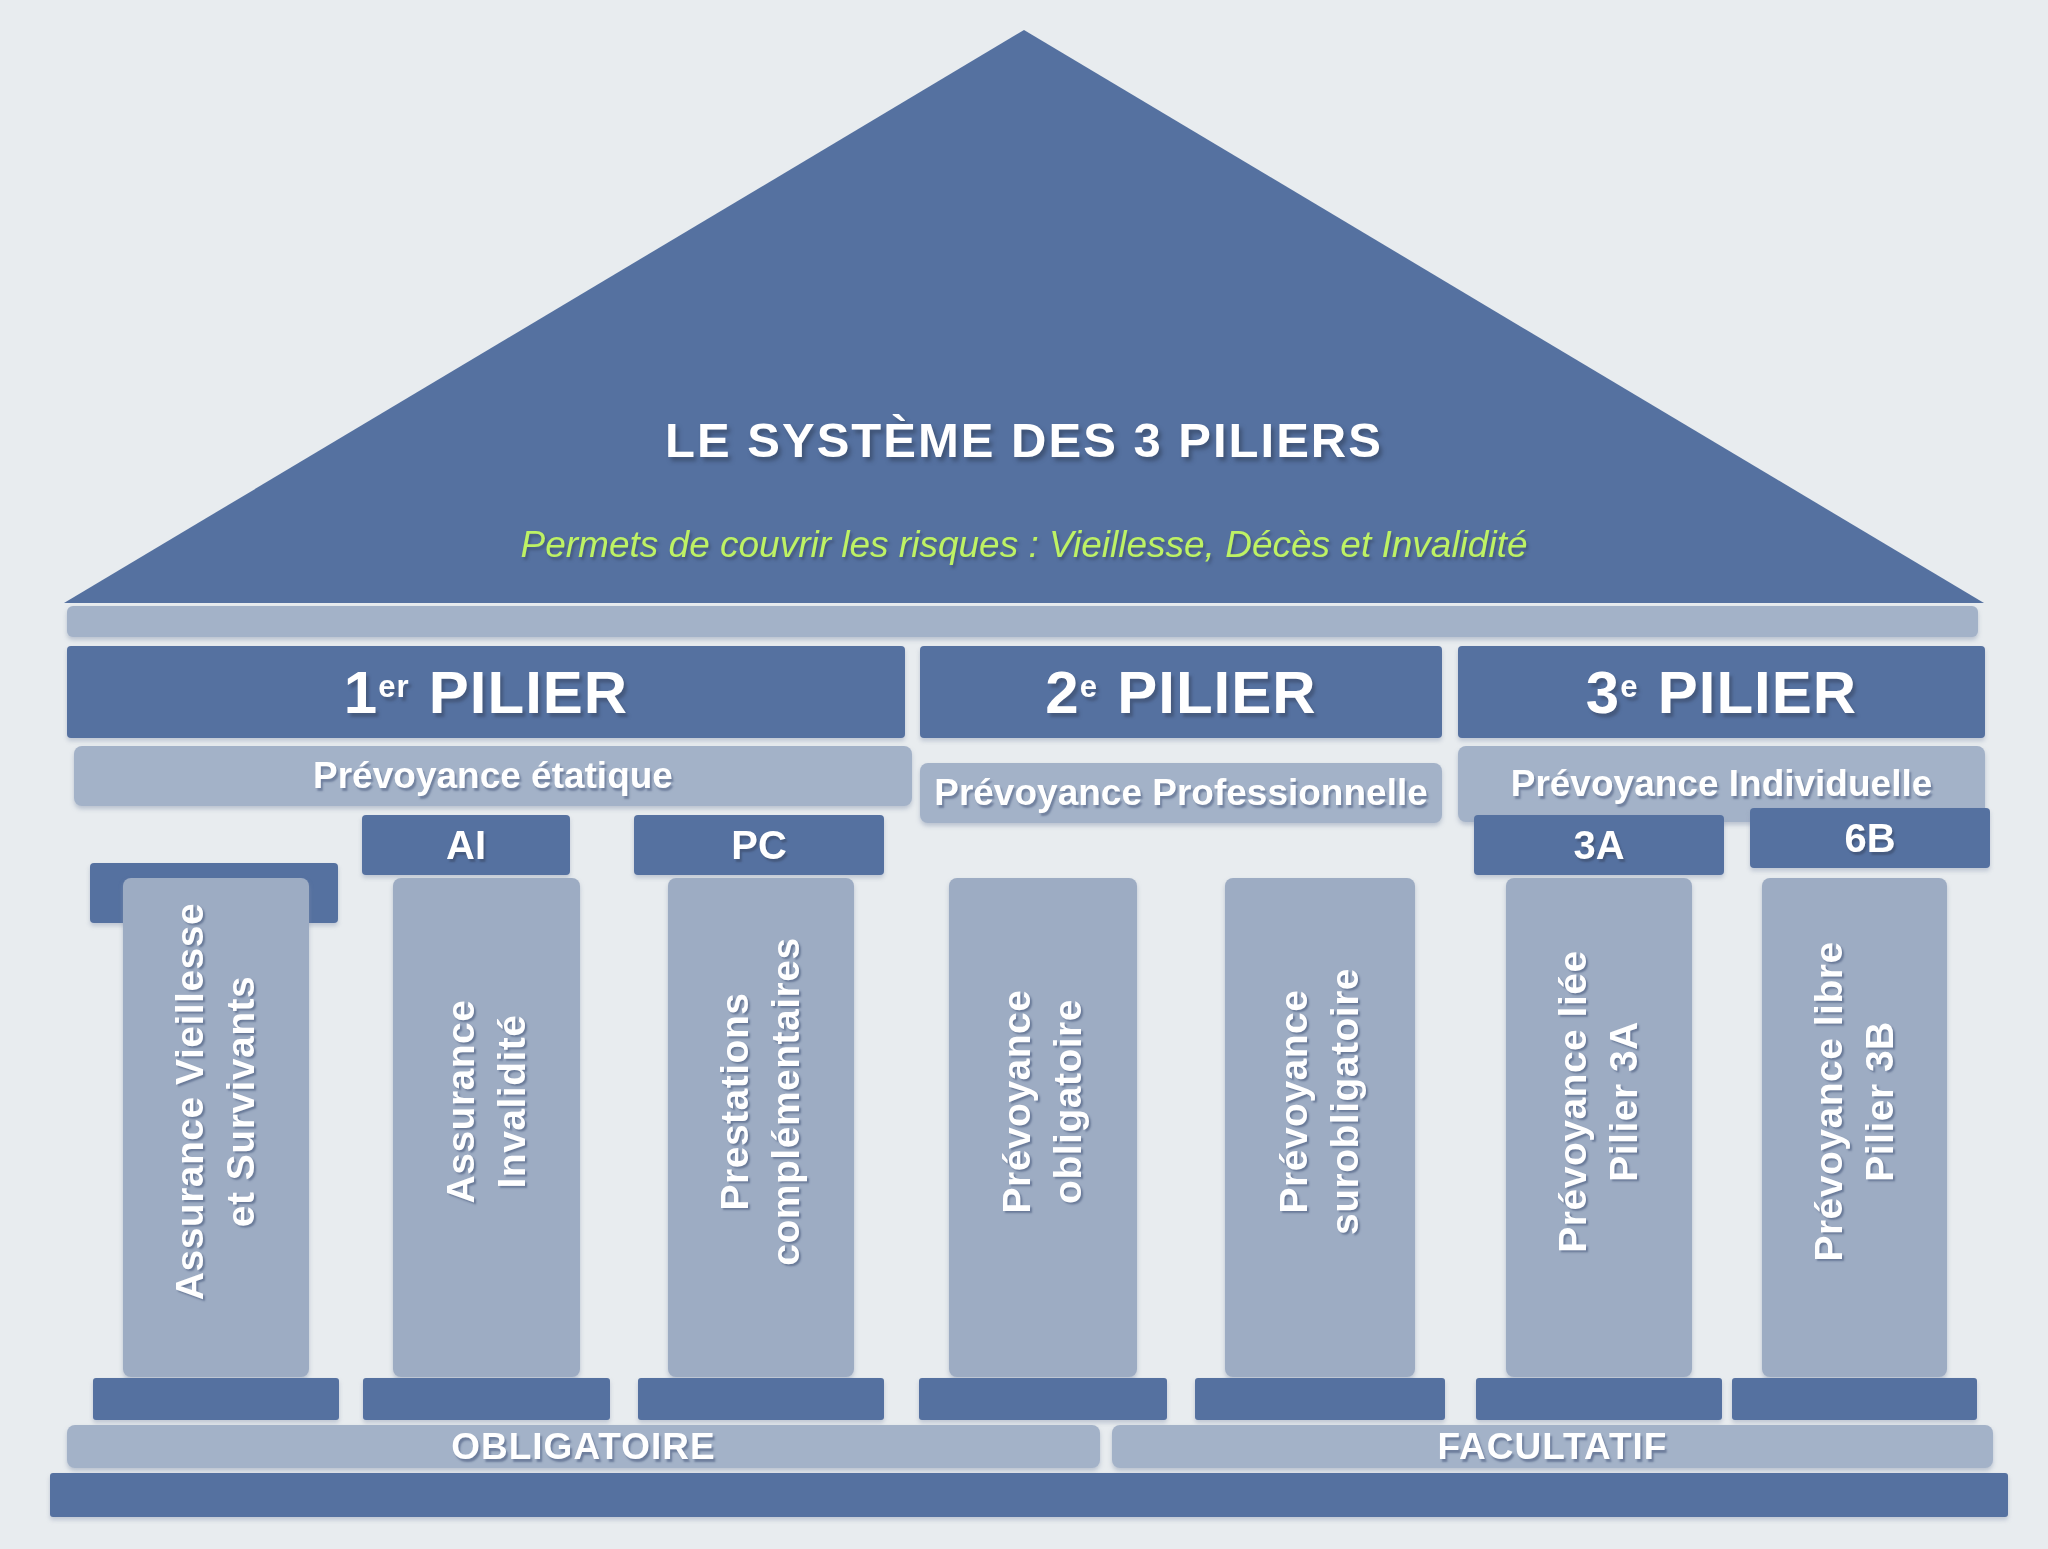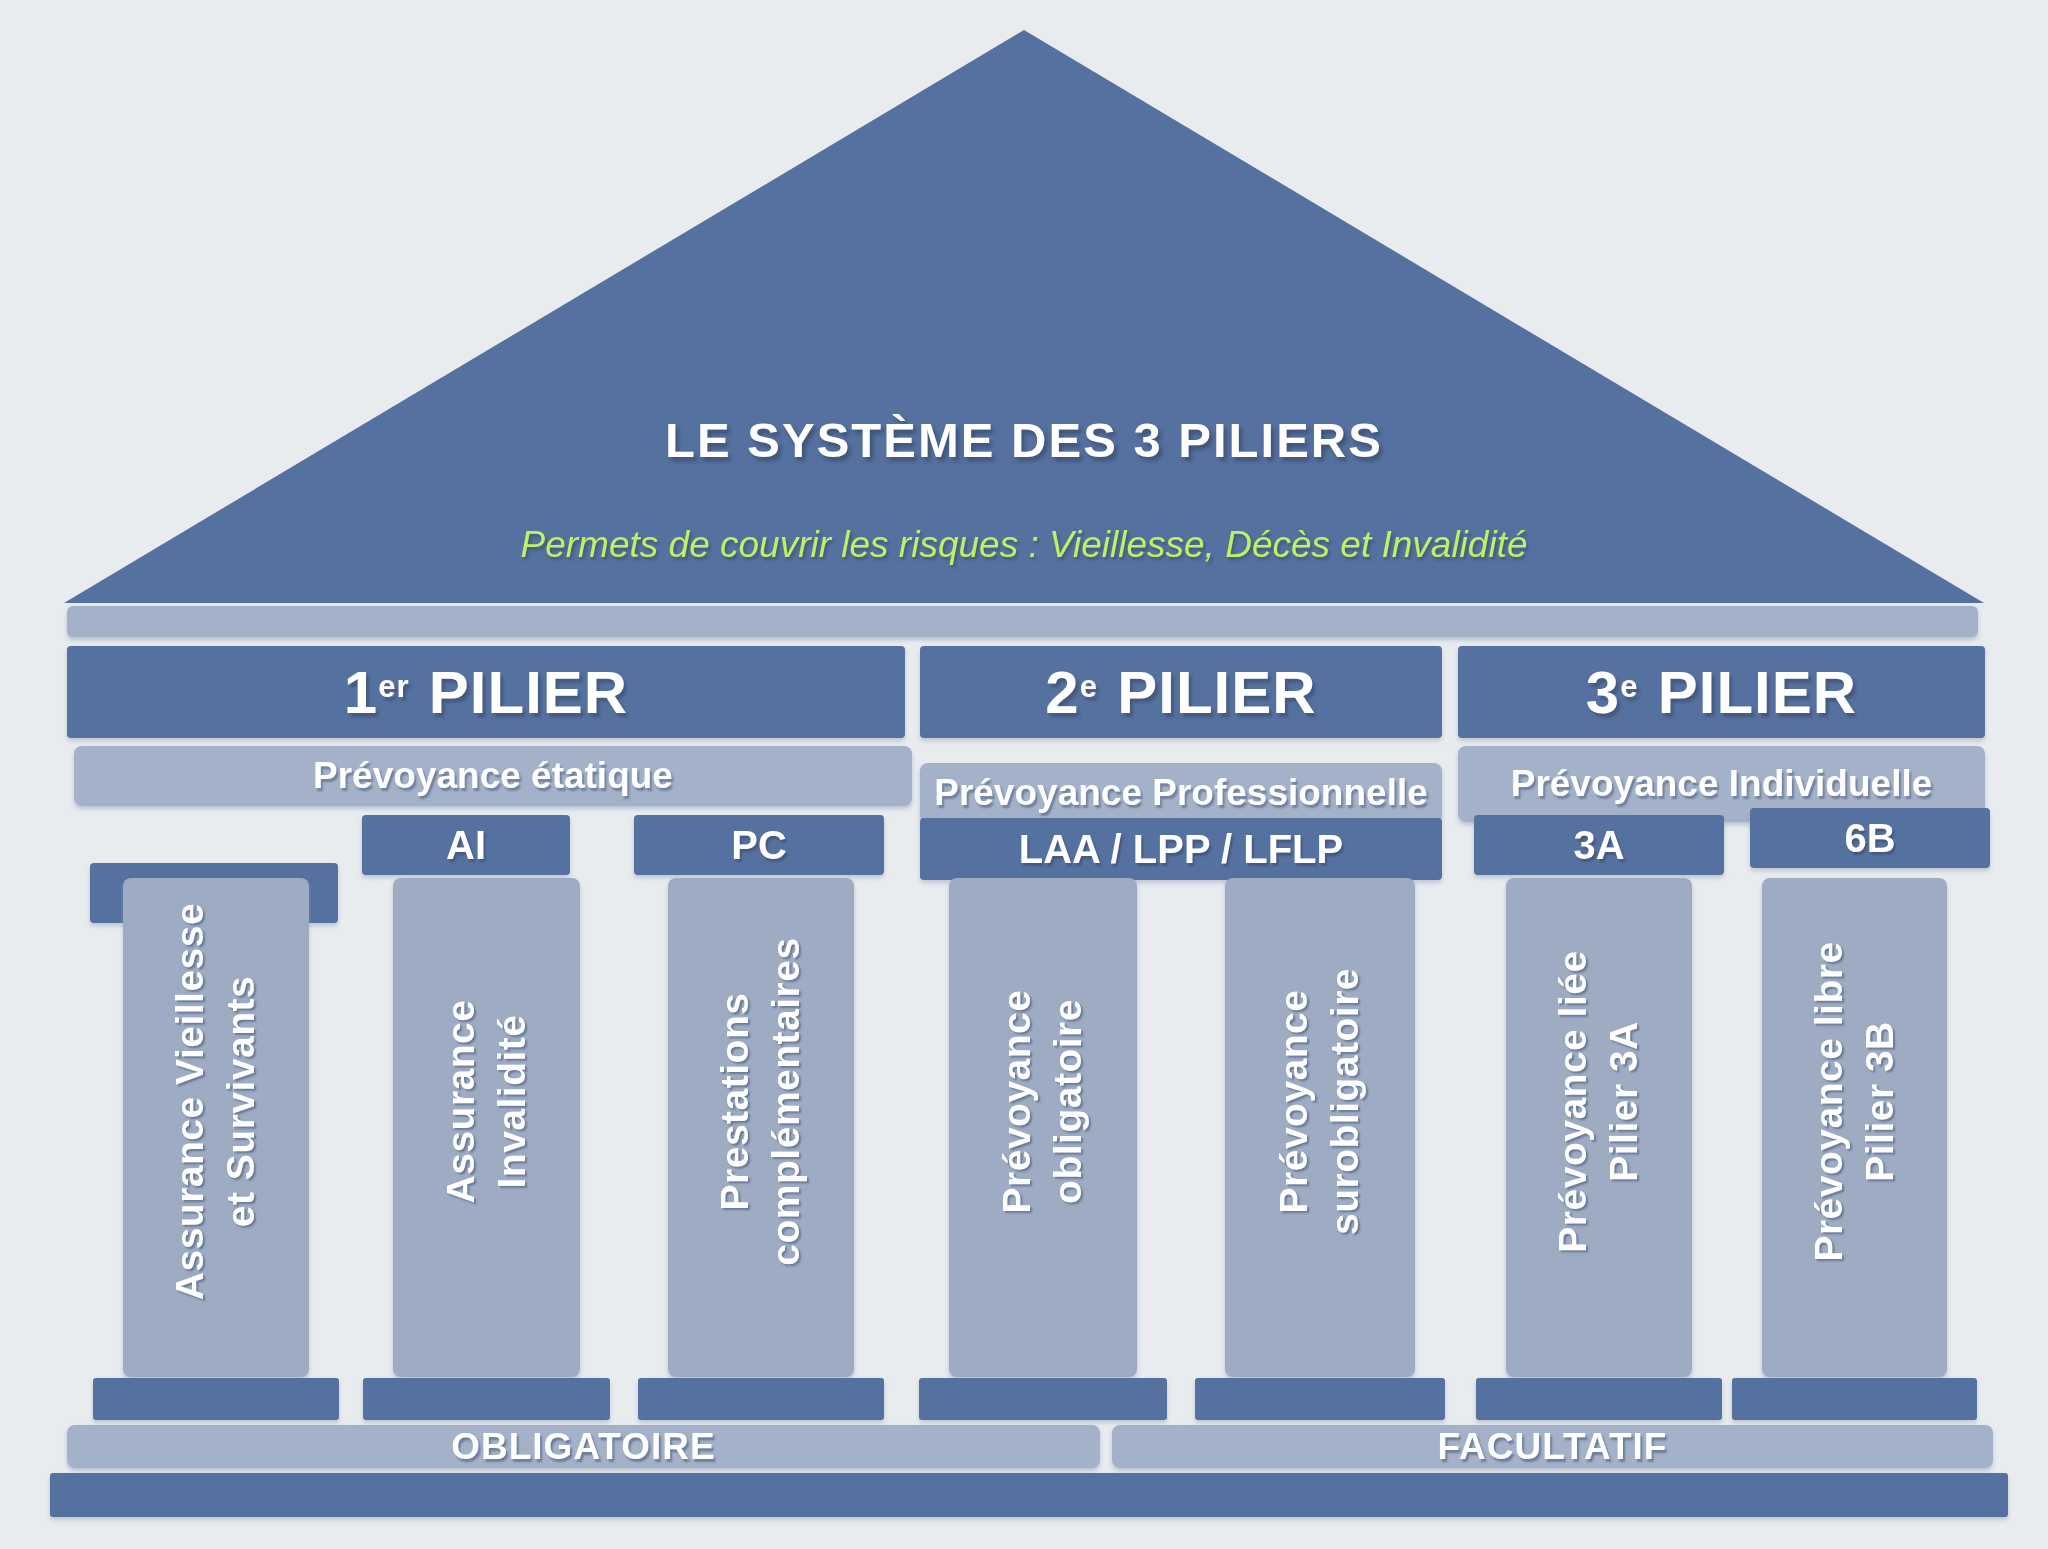--- a/index.html
+++ b/index.html
@@ -151,21 +151,20 @@
       <span class="hdr-name">PILIER</span>
   </div>
 
   <div class="light-box pillar-subheader" style="left:67px; top:746px; width:838px; height:60px;margin-left:7px;">Prévoyance étatique</div>
   <div class="light-box pillar-subheader" style="left:920px; top:720px; width:522px; height:60px;margin-top:43px;">Prévoyance Professionnelle</div>
   <div class="light-box pillar-subheader" style="left:1458px; top:746px; width:527px; height:76px;">Prévoyance Individuelle</div>
 
   <div class="dark-box capital" style="left:90px; top:815px; width:248px; height:60px;margin-top:48px;">AVS</div>
   <div class="dark-box capital" style="left:362px; top:815px; width:208px; height:60px;">AI</div>
   <div class="dark-box capital" style="left:634px; top:815px; width:250px; height:60px;">PC</div>
-  <div class="dark-box capital" style="left:920px; top:818px; width:522px; height:62px;">LAA / LPP / LFLP</div>
   <div class="dark-box capital" style="left:1474px; top:815px; width:250px; height:60px;">3A</div>
   <div class="dark-box capital" style="left:1750px; top:808px; width:240px; height:60px;">6B</div>
 
   <div class="shaft" style="left:123px; width:186px;">
     <div class="vtext" style="height:186px;">
       <span>Assurance Vieillesse</span>
       <span>et Survivants</span>
     </div>
   </div>
   <div class="shaft" style="left:393px; width:187px;">

